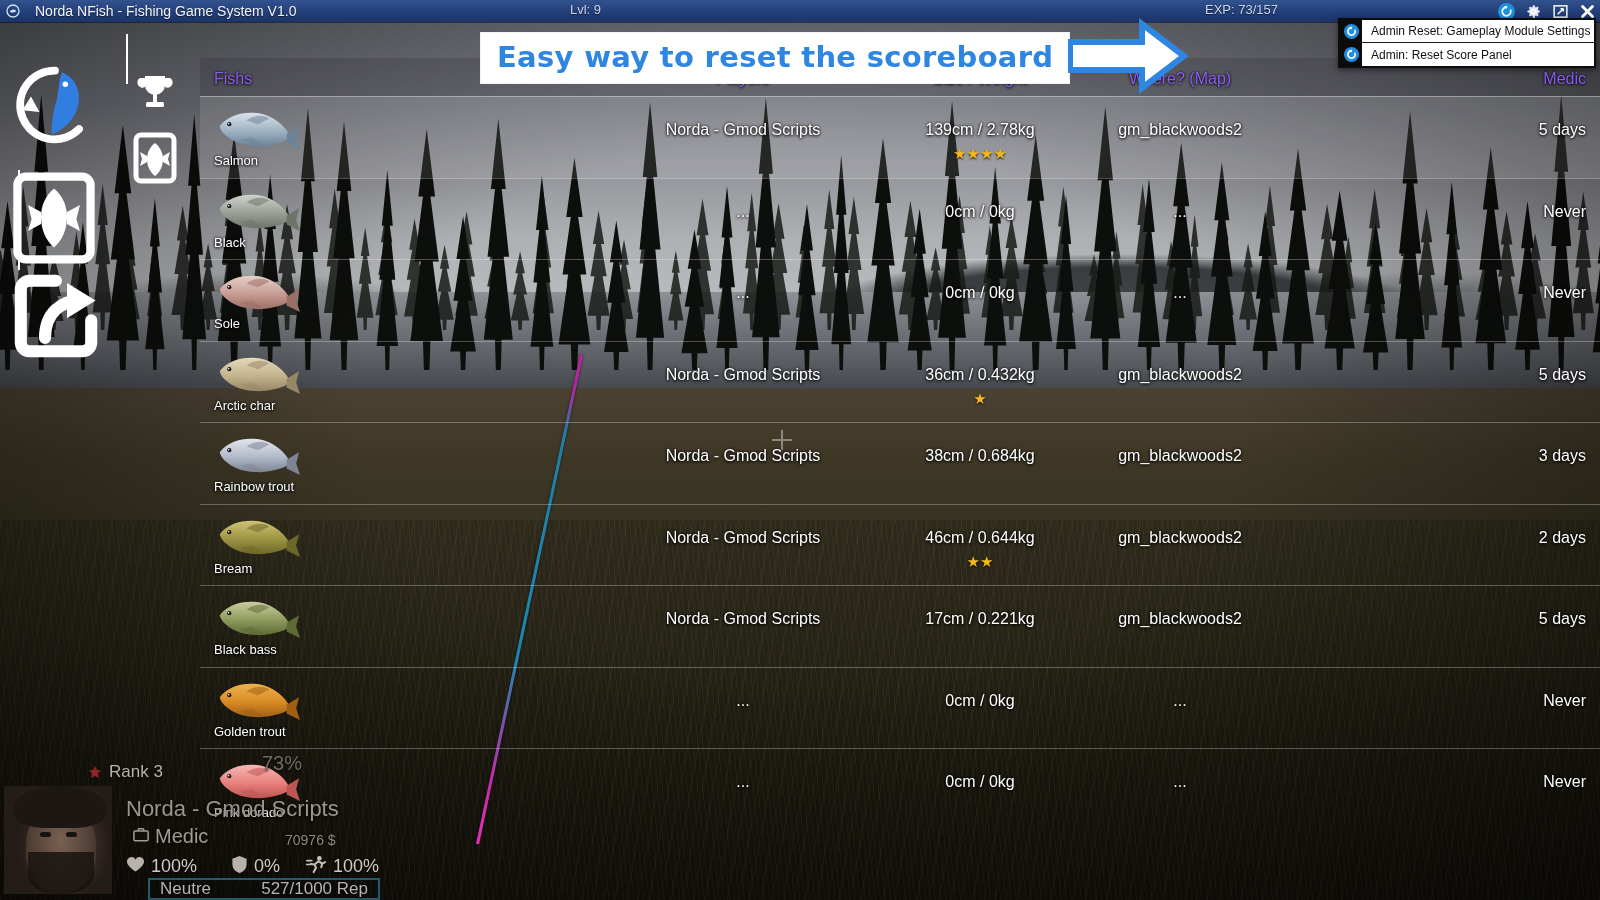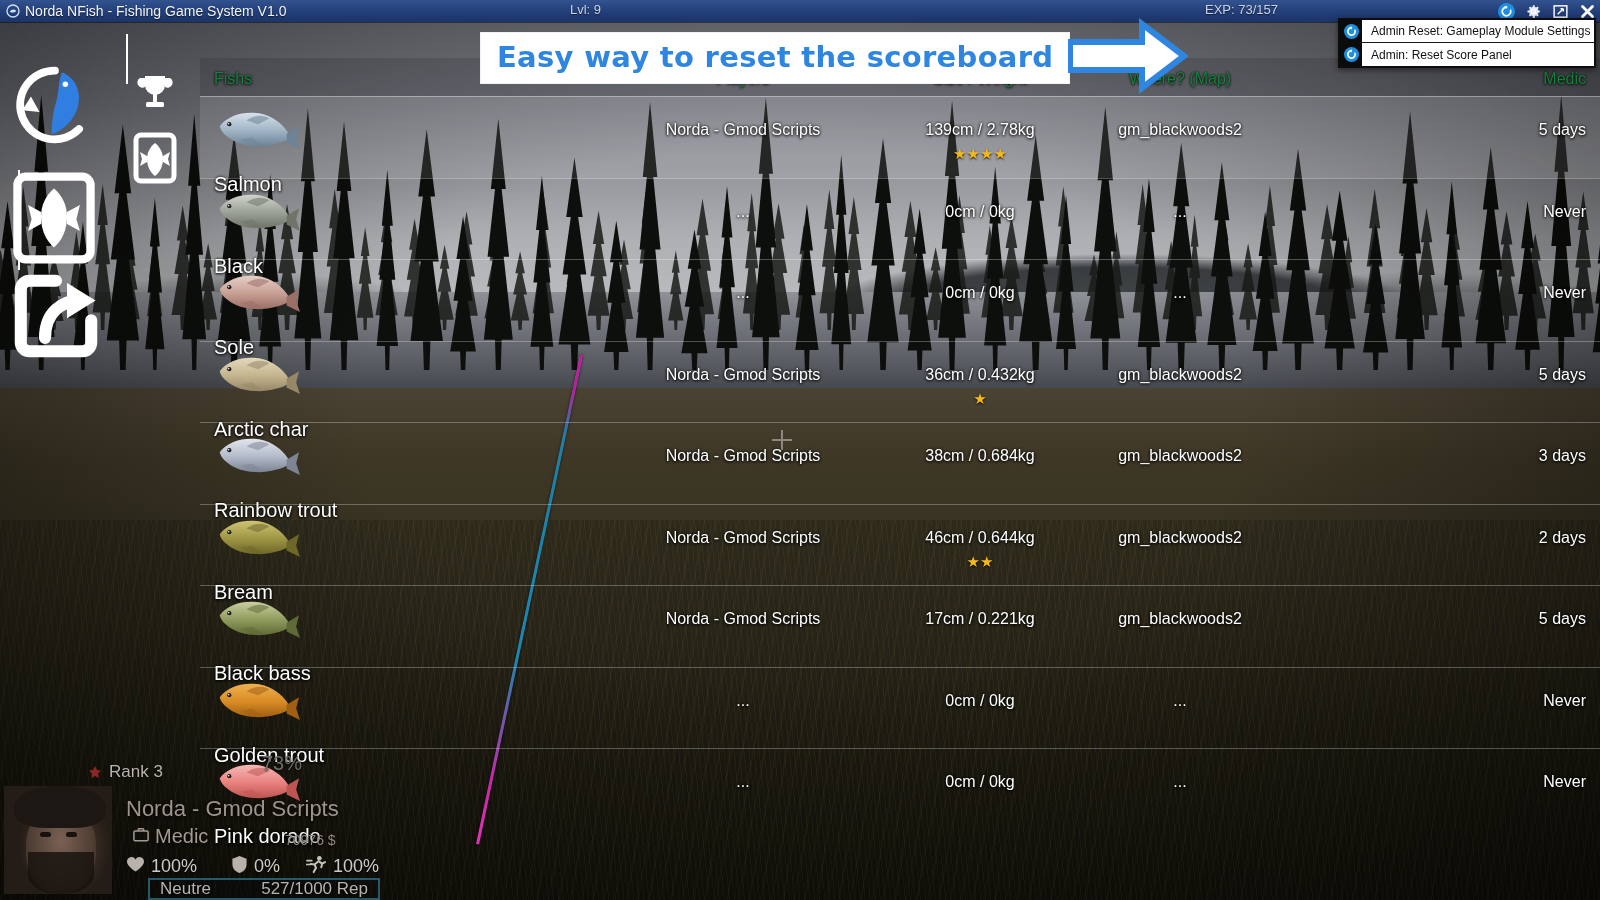--- a/index.html
+++ b/index.html
@@ -80,21 +80,21 @@
     background:linear-gradient(180deg,#2c4a86 0%,#24407a 45%,#1d3straight 100%);
     background:linear-gradient(180deg,#32538f 0%,#24407a 50%,#1b3468 100%);
     display:flex; align-items:center; z-index:60;
     box-shadow:0 1px 0 rgba(0,0,0,.45);
   }
   .tb-icon-logo {
     width:18px; height:18px; margin-left:4px; flex:0 0 auto;
     display:flex; align-items:center; justify-content:center;
   }
   .tb-title {
-    color:#f2f5fa; font-size:14px; margin-left:3px; white-space:nowrap;
+    color:#f2f5fa; font-size:14px; margin-left:13px; white-space:nowrap;
     text-shadow:0 1px 1px rgba(0,0,0,.6);
   }
   .tb-lvl {
     position:absolute; left:570px; top:2px;
     color:#c9d4e8; font-size:13px; text-shadow:0 1px 1px rgba(0,0,0,.55);
   }
   .tb-exp {
     position:absolute; left:1205px; top:2px;
     color:#c9d4e8; font-size:13px; text-shadow:0 1px 1px rgba(0,0,0,.55);
   }
@@ -132,45 +132,44 @@
   
   #board {
     position:absolute; left:200px; top:58px; width:1400px; height:780px; z-index:20;
   }
   .board-head {
     position:relative; height:38px; width:100%;
     background:rgba(30,30,32,.18);
   }
   .board-head .hcell {
     position:absolute; top:12px;
-    color:#15803d; font-size:16px;
+    color:#8b5cf6; font-size:16px;
     text-shadow:0 1px 3px rgba(0,0,0,.9), 0 0 2px rgba(0,0,0,.8);
   }
   .hcell.c-fish   { left:14px; }
   .hcell.c-player { left:453px; width:180px; text-align:center; }
   .hcell.c-size   { left:690px; width:180px; text-align:center; }
   .hcell.c-map    { left:880px; width:200px; text-align:center; }
   .hcell.c-date   { right:14px; }
 
   .row {
     position:relative; width:100%; height:81.5px;
     border-top:1px solid rgba(255,255,255,.28);
   }
   .row:first-child { border-top:1px solid rgba(255,255,255,.36); }
   .row.hl { background:rgba(255,255,255,.10); }
 
   .row .fish-thumb {
     position:absolute; left:14px; top:8px; width:86px; height:48px;
   }
   .row .fish-name {
     position:absolute; left:14px; top:56px;
-    color:#fff; font-size:20px;
+    color:#fff; font-size:13px;
     text-shadow:0 1px 3px rgba(0,0,0,.95), 0 0 3px rgba(0,0,0,.9);
     white-space:nowrap;
-    margin-top:20px;
   }
   .cell {
     position:absolute; top:24px; color:#fff; font-size:16px; text-align:center;
     text-shadow:0 1px 3px rgba(0,0,0,.95), 0 0 3px rgba(0,0,0,.85);
     white-space:nowrap;
   }
   .cell.player { left:453px; width:180px; }
   .cell.size   { left:690px; width:180px; }
   .cell.map    { left:880px; width:200px; }
   .cell.date   { right:14px; top:24px; text-align:right; }

